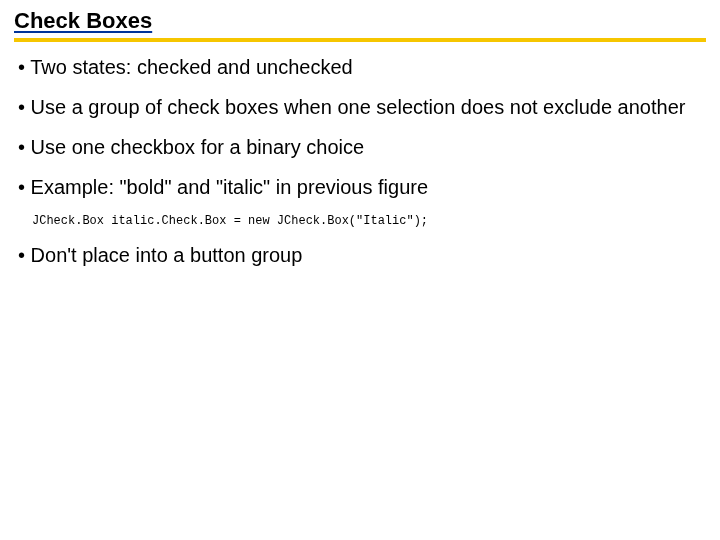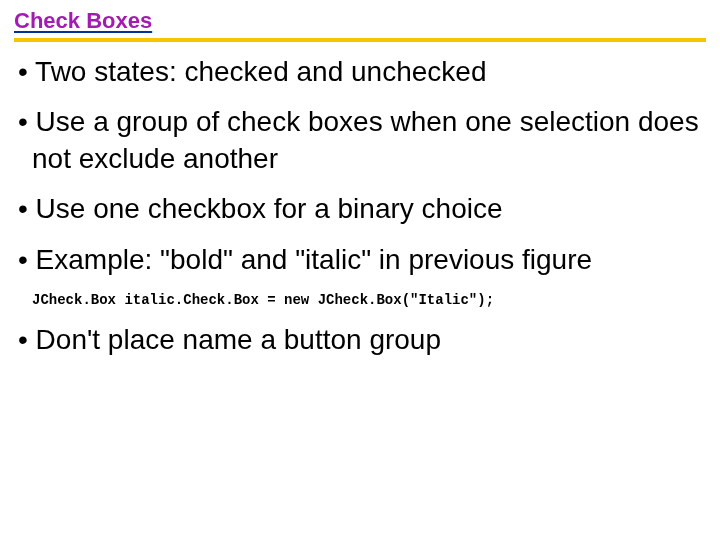--- a/index.html
+++ b/index.html
@@ -11,69 +11,68 @@
     font-family: Arial, Helvetica, sans-serif;
     color: #000000;
   }
   .slide {
     box-sizing: border-box;
     padding: 8px 14px 0 14px;
   }
   .title {
     font-size: 22px;
     font-weight: bold;
-    color: #a21caf;
+    color: #000000;
     margin: 0 0 2px 0;
     text-decoration: underline;
     text-decoration-color: #003399;
     text-underline-offset: 3px;
   }
   .rule {
     height: 4px;
     background: #f6c600;
     margin: 4px 0 12px 0;
     width: 100%;
   }
   ul.bullets {
     list-style: none;
     margin: 0;
     padding: 0;
   }
   ul.bullets > li {
-    font-size: 28px;
+    font-size: 20px;
     line-height: 1.3;
     margin: 0 0 14px 0;
     padding-left: 18px;
     text-indent: -14px;
   }
   ul.bullets > li::before {
     content: "• ";
   }
   .code {
     font-family: "Courier New", Courier, monospace;
-    font-size: 14px;
+    font-size: 12px;
     white-space: pre;
     display: block;
     margin: 4px 0 14px 18px;
     padding-left: 0;
-    font-weight: bold;
   }
 </style>
 </head>
 <body>
 
 <div class="slide">
   <h1 class="title">Check Boxes</h1>
   <div class="rule"></div>
 
   <ul class="bullets">
     <li>Two states: checked and unchecked</li>
     <li>Use a group of check boxes when one selection does not exclude another</li>
     <li>Use one checkbox for a binary choice</li>
     <li>Example: "bold" and "italic" in previous figure</li>
   </ul>
 
   <span class="code">JCheck.Box italic.Check.Box = new JCheck.Box("Italic");</span>
 
   <ul class="bullets">
-    <li>Don't place name a button group</li>
+    <li>Don't place into a button group</li>
   </ul>
 </div>
 
 </body></html>

